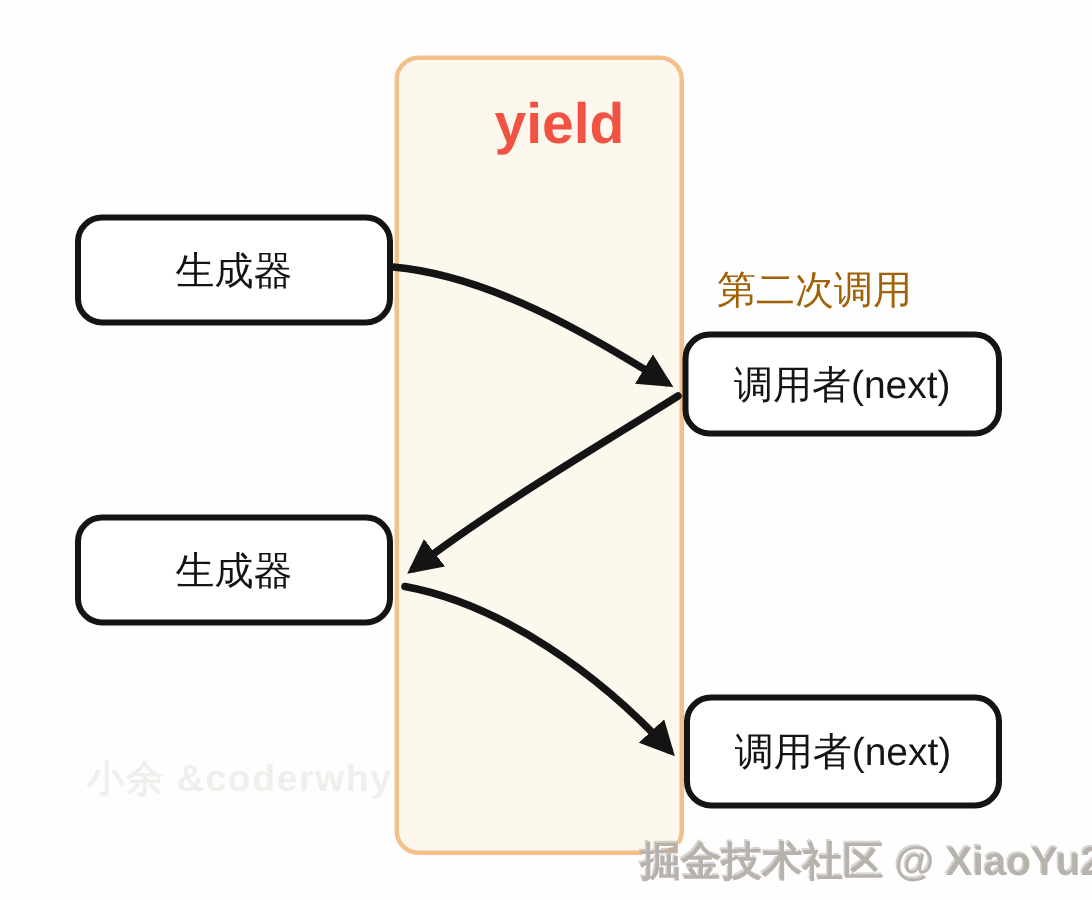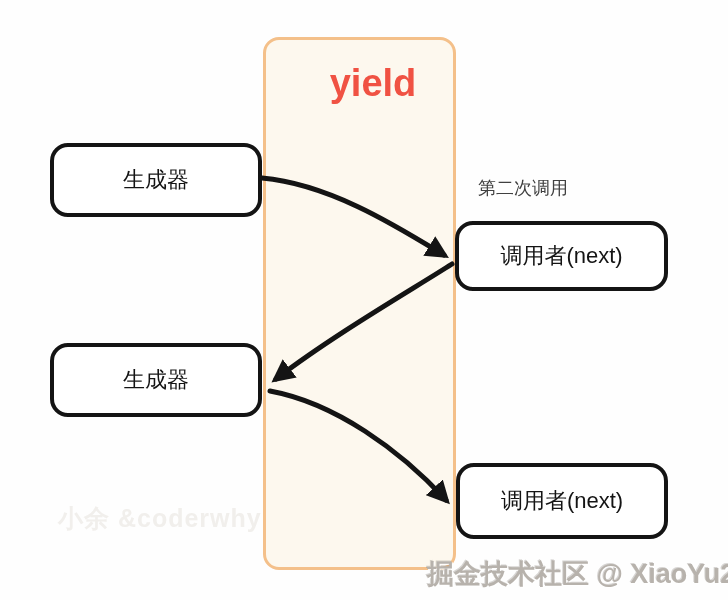--- a/index.html
+++ b/index.html
@@ -54,36 +54,36 @@
   }
   .node {
     position: absolute;
     background: #ffffff;
     border: 4px solid #141414;
     border-radius: 18px;
     box-sizing: border-box;
     display: flex;
     align-items: center;
     justify-content: center;
-    font-size: 22px;
+    font-size: 26px;
     font-weight: 500;
     color: #141414;
     z-index: 3;
   }
   .node-generator-top    { left: 50px;  top: 143px; width: 212px; height: 74px; }
   .node-generator-bottom { left: 50px;  top: 343px; width: 212px; height: 74px; }
   .node-caller-top       { left: 455px; top: 221px; width: 213px; height: 70px; }
   .node-caller-bottom    { left: 456px; top: 463px; width: 212px; height: 76px; }
   .label-second-call {
     position: absolute;
     left: 478px;
     top: 176px;
-    font-size: 18px;
+    font-size: 26px;
     font-weight: 500;
-    color: #404040;
+    color: #a16207;
     z-index: 3;
   }
   .watermark-faint {
     position: absolute;
     left: 58px;
     top: 502px;
     font-size: 25px;
     font-weight: bold;
     color: #f1efec;
     z-index: 0;

